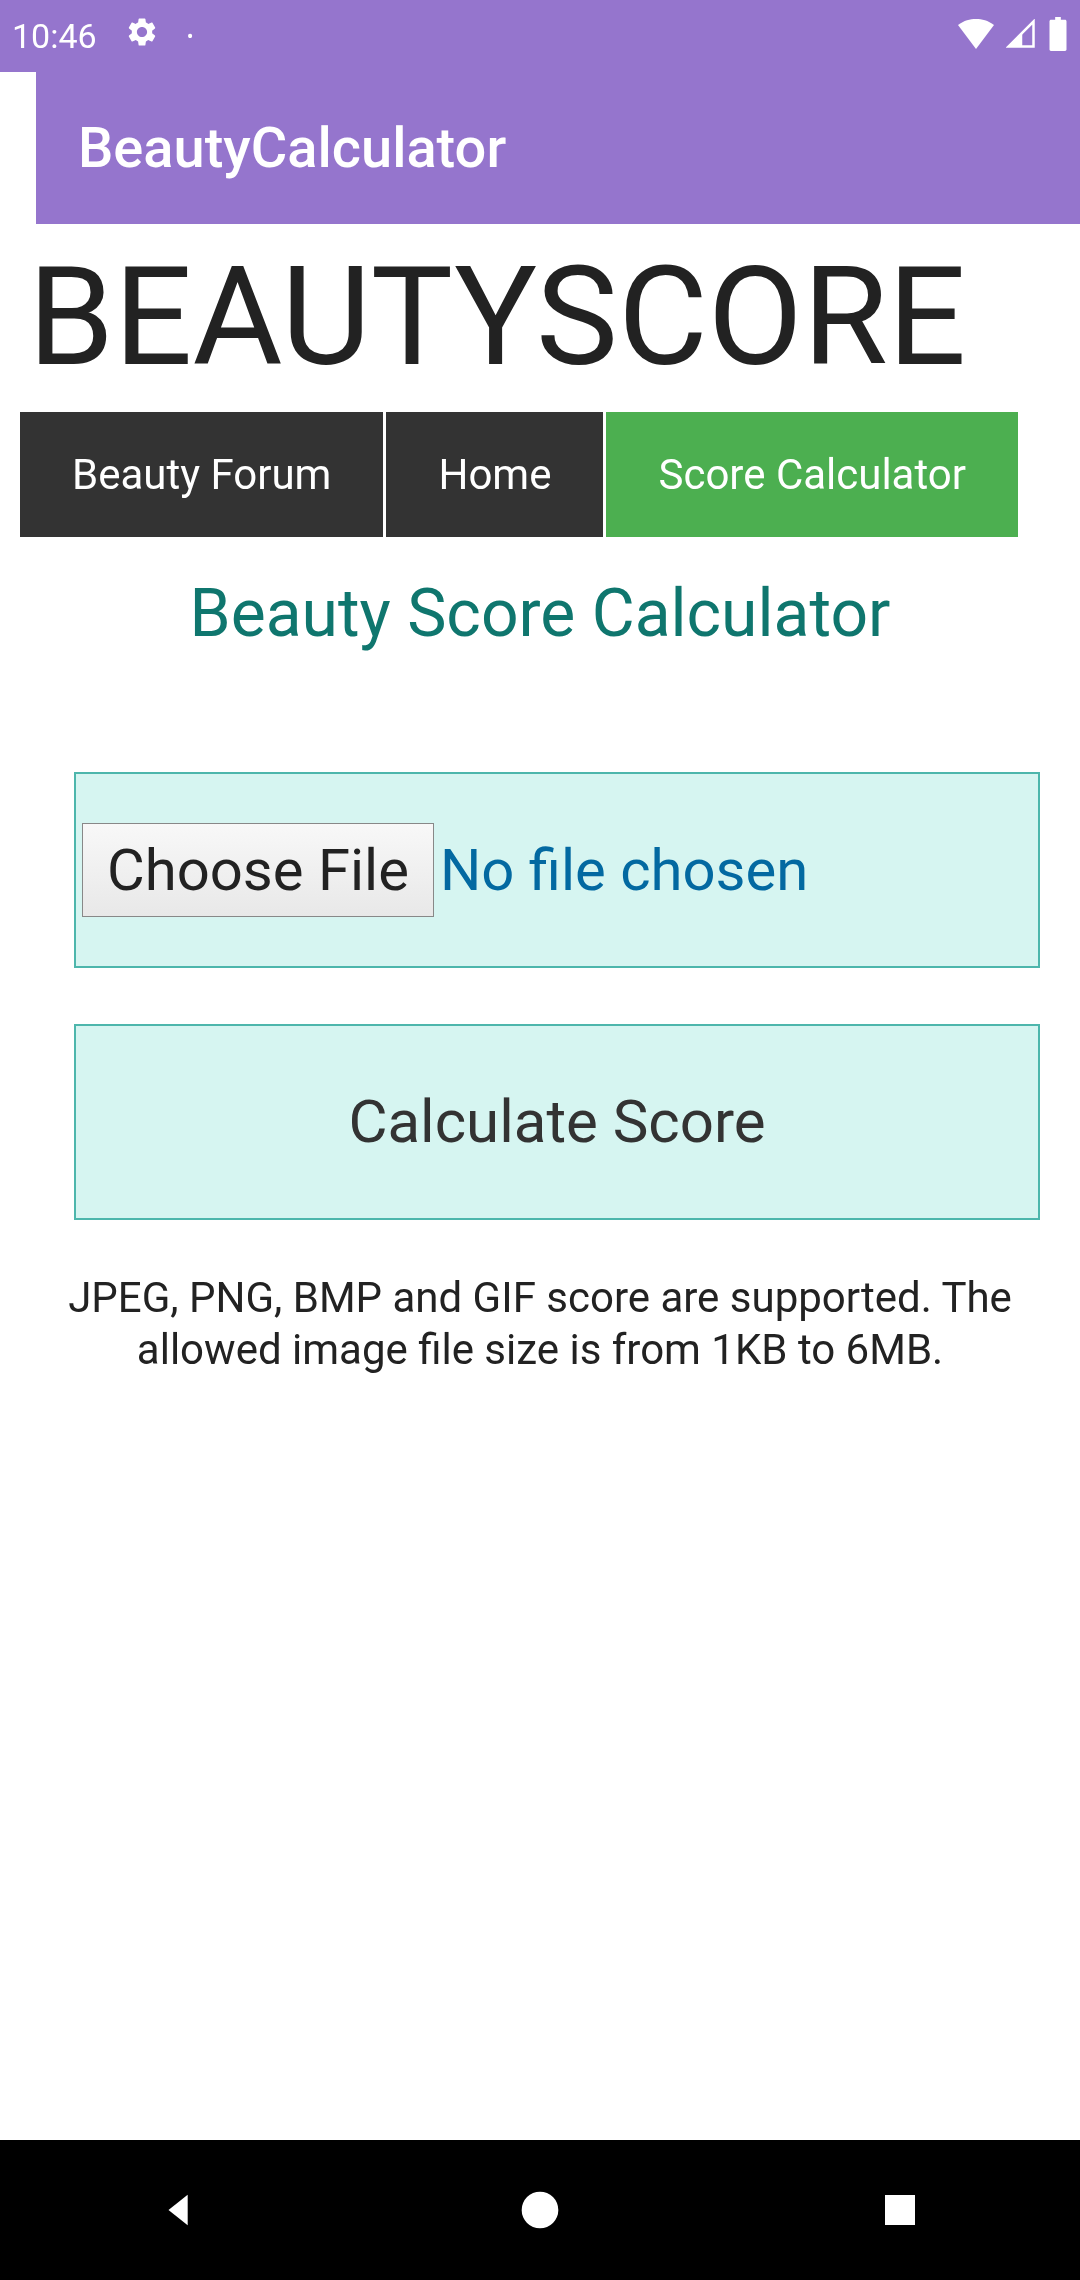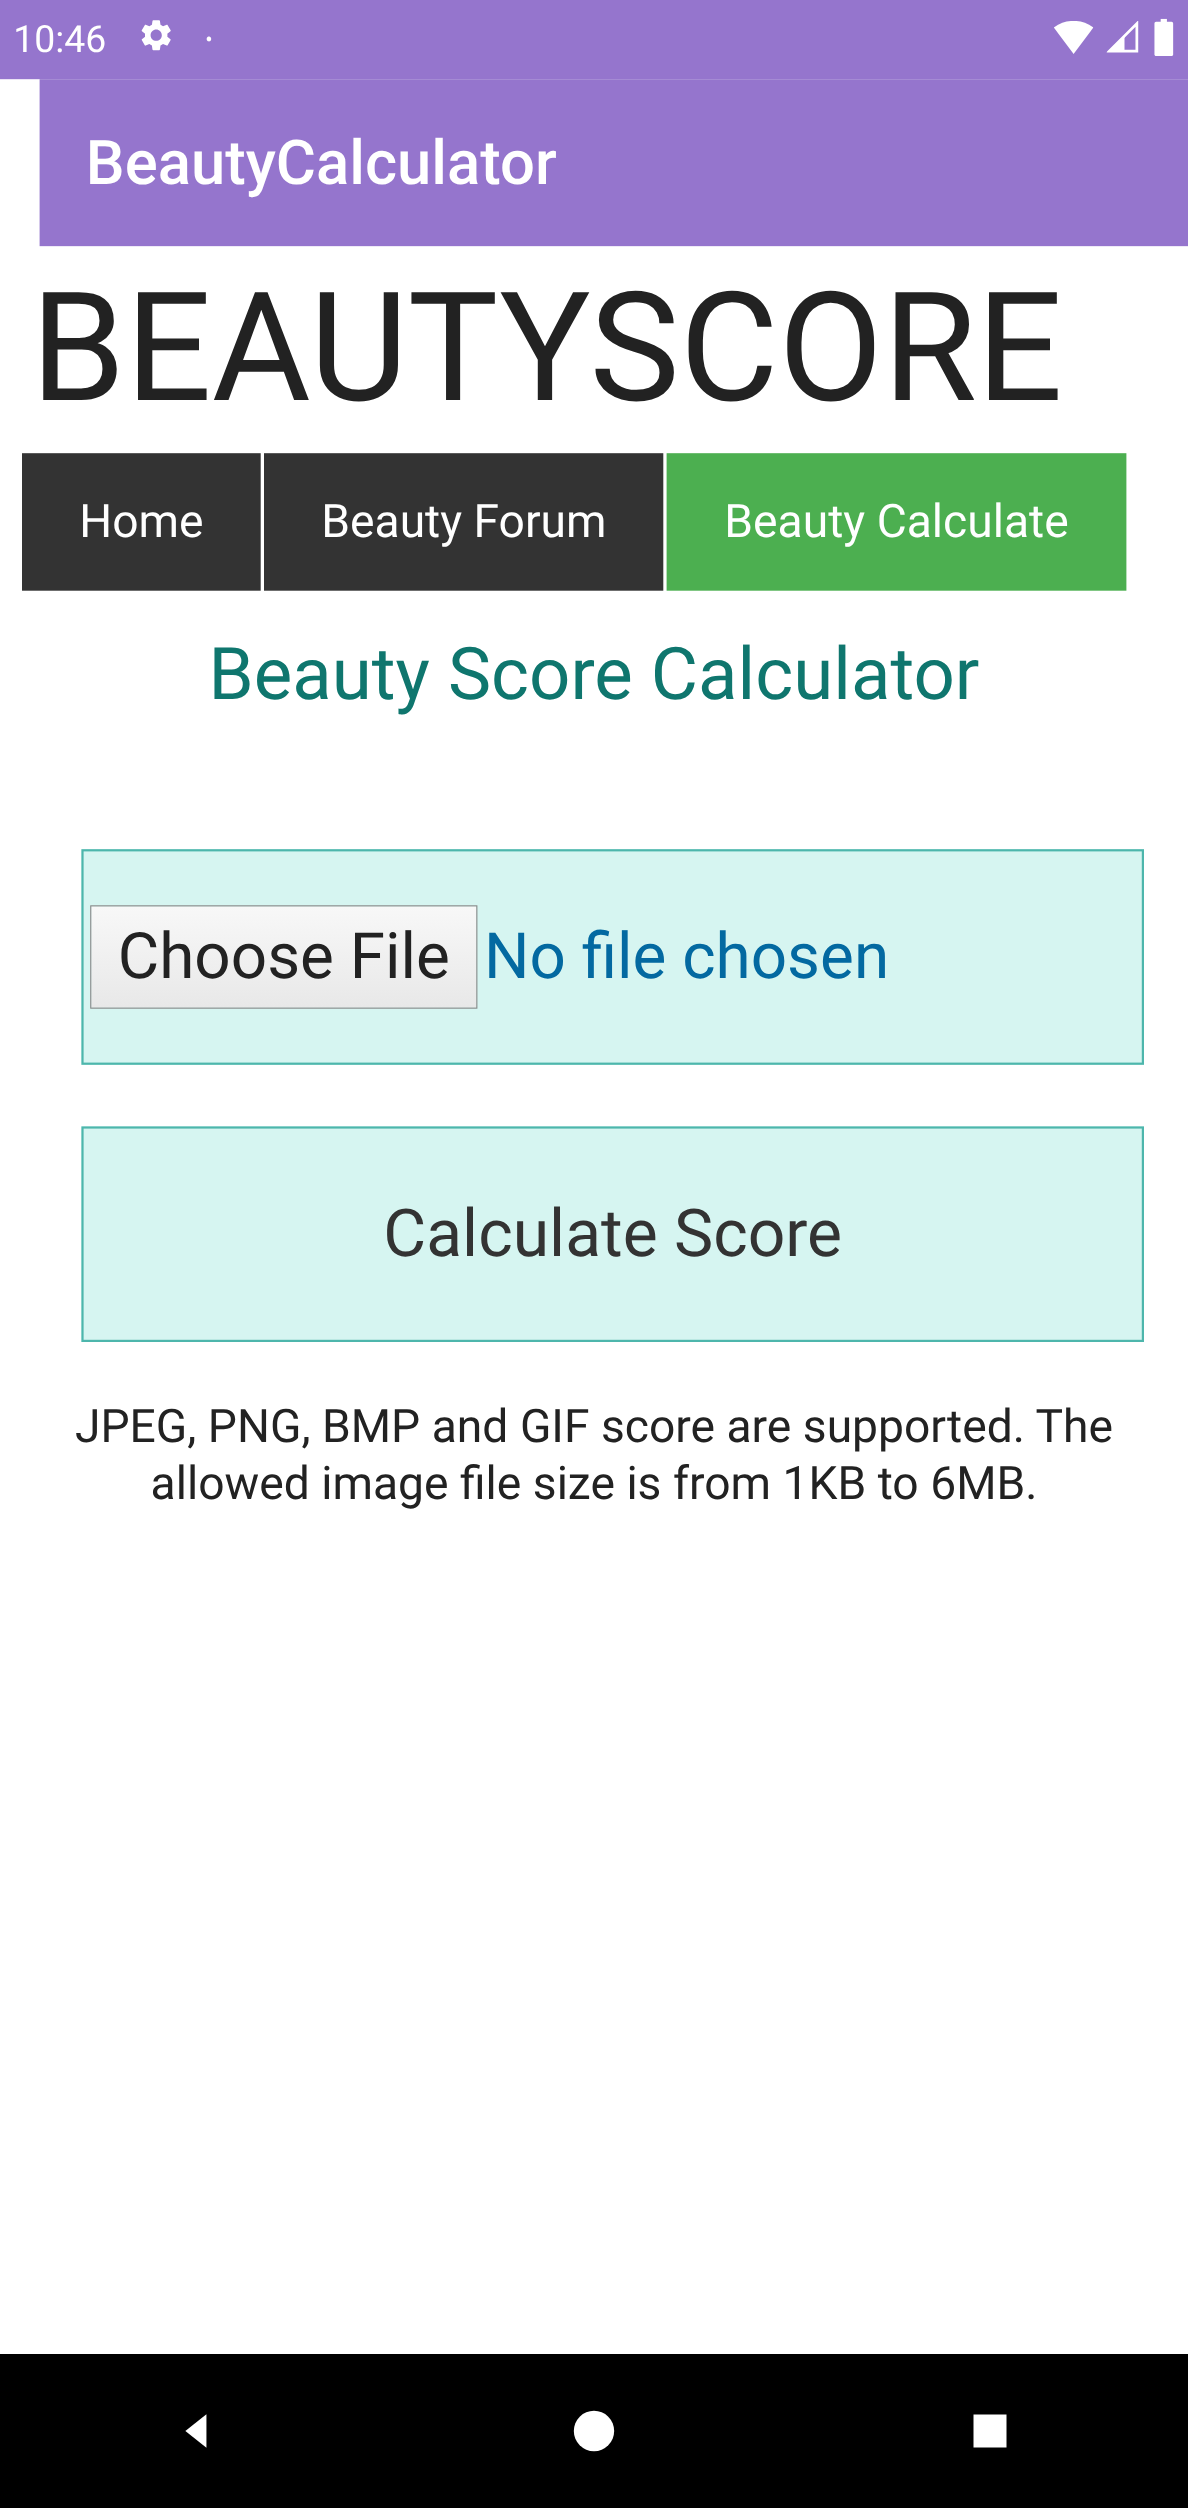--- a/index.html
+++ b/index.html
@@ -185,23 +185,23 @@
 </div>
 
 <div class="app-bar">
   <div class="app-title">BeautyCalculator</div>
 </div>
 
 <div class="content">
   <div class="banner">BEAUTYSCORE</div>
 
   <div class="nav-tabs">
+    <div class="nav-tab">Beauty Forum</div>
     <div class="nav-tab">Home</div>
-    <div class="nav-tab">Beauty Forum</div>
-    <div class="nav-tab active">Beauty Calculate</div>
+    <div class="nav-tab active">Score Calculator</div>
   </div>
 
   <div class="section-title">Beauty Score Calculator</div>
 
 
   <div class="upload-box">
     <button class="choose-file-btn">Choose File</button>
     <span class="file-status">No file chosen</span>
   </div>
 

